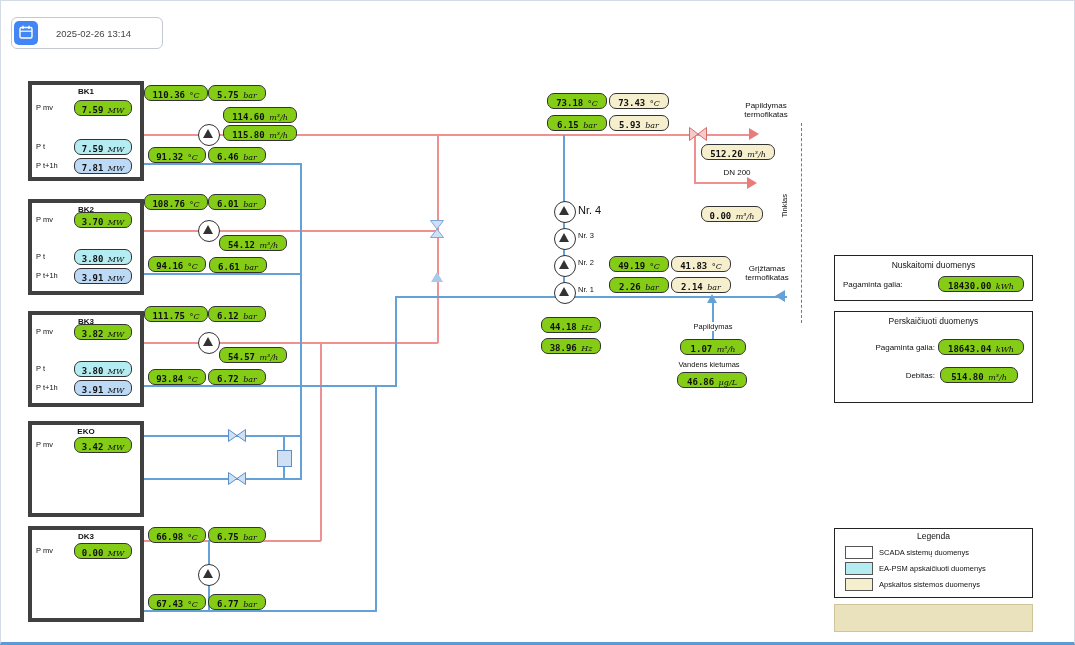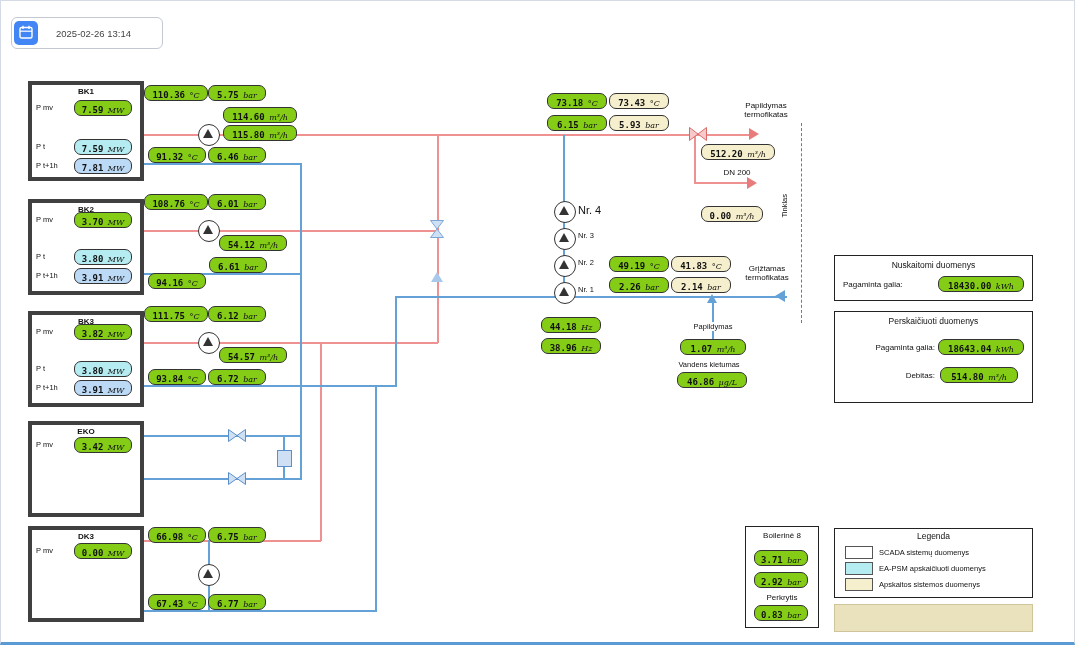--- a/index.html
+++ b/index.html
@@ -183,21 +183,21 @@
   <div class="vbox" style="left:143px;top:84px;width:58px"><span class="v">110.36</span> <span class="u">°C</span></div>
   <div class="vbox" style="left:207px;top:84px;width:52px"><span class="v">5.75</span> <span class="u">bar</span></div>
   <div class="vbox" style="left:222px;top:106px;width:68px"><span class="v">114.60</span> <span class="u">m³/h</span></div>
   <div class="vbox" style="left:222px;top:124px;width:68px"><span class="v">115.80</span> <span class="u">m³/h</span></div>
   <div class="vbox" style="left:147px;top:146px;width:52px"><span class="v">91.32</span> <span class="u">°C</span></div>
   <div class="vbox" style="left:207px;top:146px;width:52px"><span class="v">6.46</span> <span class="u">bar</span></div>
 
   <div class="vbox" style="left:143px;top:193px;width:58px"><span class="v">108.76</span> <span class="u">°C</span></div>
   <div class="vbox" style="left:207px;top:193px;width:52px"><span class="v">6.01</span> <span class="u">bar</span></div>
   <div class="vbox" style="left:218px;top:234px;width:62px"><span class="v">54.12</span> <span class="u">m³/h</span></div>
-  <div class="vbox" style="left:147px;top:272px;width:52px"><span class="v">94.16</span> <span class="u">°C</span></div>
+  <div class="vbox" style="left:147px;top:255px;width:52px"><span class="v">94.16</span> <span class="u">°C</span></div>
   <div class="vbox" style="left:208px;top:256px;width:52px"><span class="v">6.61</span> <span class="u">bar</span></div>
 
   <div class="vbox" style="left:143px;top:305px;width:58px"><span class="v">111.75</span> <span class="u">°C</span></div>
   <div class="vbox" style="left:207px;top:305px;width:52px"><span class="v">6.12</span> <span class="u">bar</span></div>
   <div class="vbox" style="left:218px;top:346px;width:62px"><span class="v">54.57</span> <span class="u">m³/h</span></div>
   <div class="vbox" style="left:147px;top:368px;width:52px"><span class="v">93.84</span> <span class="u">°C</span></div>
   <div class="vbox" style="left:207px;top:368px;width:52px"><span class="v">6.72</span> <span class="u">bar</span></div>
 
   <div class="vbox" style="left:147px;top:526px;width:52px"><span class="v">66.98</span> <span class="u">°C</span></div>
   <div class="vbox" style="left:207px;top:526px;width:52px"><span class="v">6.75</span> <span class="u">bar</span></div>
@@ -241,27 +241,20 @@
 
   <div class="panel" style="left:833px;top:310px;width:197px;height:90px">
     <div class="ptitle">Perskaičiuoti duomenys</div>
     <div class="plab" style="left:8px;top:31px;width:92px;text-align:right;font-size:8px">Pagaminta galia:</div>
     <div class="vbox" style="left:103px;top:27px;width:80px"><span class="v">18643.04</span> <span class="u">kWh</span></div>
     <div class="plab" style="left:8px;top:59px;width:92px;text-align:right;font-size:8px">Debitas:</div>
     <div class="vbox" style="left:105px;top:55px;width:72px"><span class="v">514.80</span> <span class="u">m³/h</span></div>
   </div>
 
 
-  <div class="panel" style="left:744px;top:525px;width:72px;height:100px">
-    <div class="ptitle" style="font-size:8px">Boilerinė 8</div>
-    <div class="vbox" style="left:8px;top:23px;width:48px"><span class="v">3.71</span> <span class="u">bar</span></div>
-    <div class="vbox" style="left:8px;top:45px;width:48px"><span class="v">2.92</span> <span class="u">bar</span></div>
-    <div class="plab" style="left:0;top:66px;width:72px;text-align:center;font-size:8px">Perkrytis</div>
-    <div class="vbox" style="left:8px;top:78px;width:48px"><span class="v">0.83</span> <span class="u">bar</span></div>
-  </div>
 
   <div class="panel" style="left:833px;top:527px;width:197px;height:68px">
     <div class="ptitle" style="margin-top:2px">Legenda</div>
     <div class="sw" style="left:10px;top:17px;background:#ffffff"></div>
     <div class="legrow-lab" style="left:44px;top:19px">SCADA sistemų duomenys</div>
     <div class="sw" style="left:10px;top:33px;background:#b5ecf2"></div>
     <div class="legrow-lab" style="left:44px;top:35px">EA-PSM apskaičiuoti duomenys</div>
     <div class="sw" style="left:10px;top:49px;background:#f6efcd"></div>
     <div class="legrow-lab" style="left:44px;top:51px">Apskaitos sistemos duomenys</div>
   </div>

